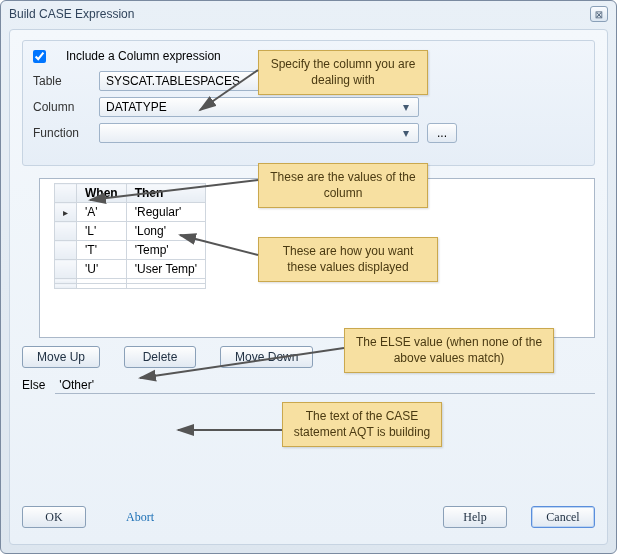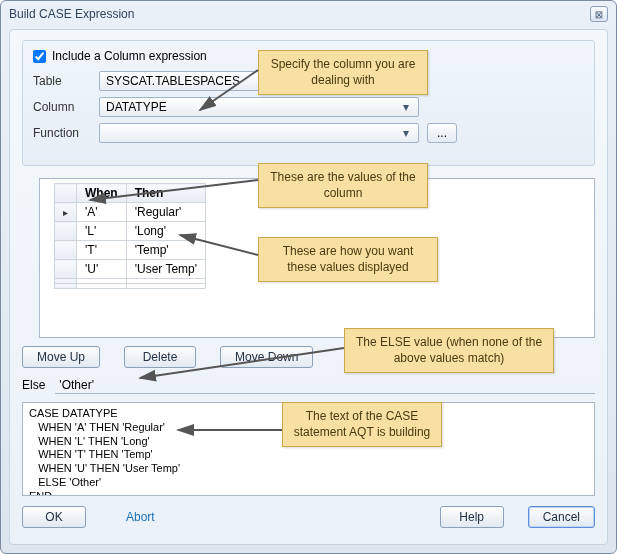--- a/index.html
+++ b/index.html
@@ -48,21 +48,21 @@
   }
   .group1 {
     position: absolute;
     left: 12px; top: 10px; right: 12px;
     height: 126px;
     border: 1px solid #c7d4e2;
     border-radius: 3px;
     background: linear-gradient(#f0f5fb,#e6eef7);
     padding: 8px 10px 6px 10px;
   }
-  .checkline { display:flex; align-items:center; gap:6px; margin-bottom:8px; }
+  .checkline { display:flex; align-items:center; gap:20px; margin-bottom:8px; }
   .checkline input { margin:0; }
   .row { display:flex; align-items:center; gap:8px; margin-bottom:6px; }
   .row label { width: 58px; text-align:left; color:#333; }
   .combo {
     flex: 0 0 320px;
     height: 20px;
     border: 1px solid #9fb3c9;
     background: linear-gradient(#fefefe,#e8eef5);
     border-radius: 2px;
     display:flex; align-items:center;
@@ -151,21 +151,21 @@
     background:#fff;
     padding:4px 6px;
     font-size:11px;
     line-height:1.25;
     white-space:pre;
     overflow:auto;
   }
   .dlgbtns {
     position:absolute;
     left:12px; right:12px; top:476px;
-    display:flex; align-items:center;
+    display:flex; align-items:center;font-family:Liberation Serif, serif;
   }
   .dlgbtns .gap { flex:1; }
   .dlgbtns .btn { min-width:64px; }
   .dlgbtns .abort { color:#1b6fb5; border:none; background:transparent; cursor:pointer; }
 
   
   .callout {
     position:absolute;
     background:#f7e0a1;
     border:1px solid #caa84e;
@@ -274,27 +274,20 @@
       <div class="btn">Move Up</div>
       <div class="btn">Delete</div>
       <div class="btn">Move Down</div>
     </div>
 
     <div class="elserow">
       <label>Else</label>
       <input type="text" value="'Other'" style="">
     </div>
 
-    <div class="previewbox">CASE DATATYPE
-   WHEN 'A' THEN 'Regular'
-   WHEN 'L' THEN 'Long'
-   WHEN 'T' THEN 'Temp'
-   WHEN 'U' THEN 'User Temp'
-   ELSE 'Other'
-END</div>
 
     <div class="dlgbtns">
       <div class="btn">OK</div>
       <div style="width:40px"></div>
       <div class="abort">Abort</div>
       <div class="gap"></div>
       <div class="btn">Help</div>
       <div style="width:24px"></div>
       <div class="btn default">Cancel</div>
     </div>

